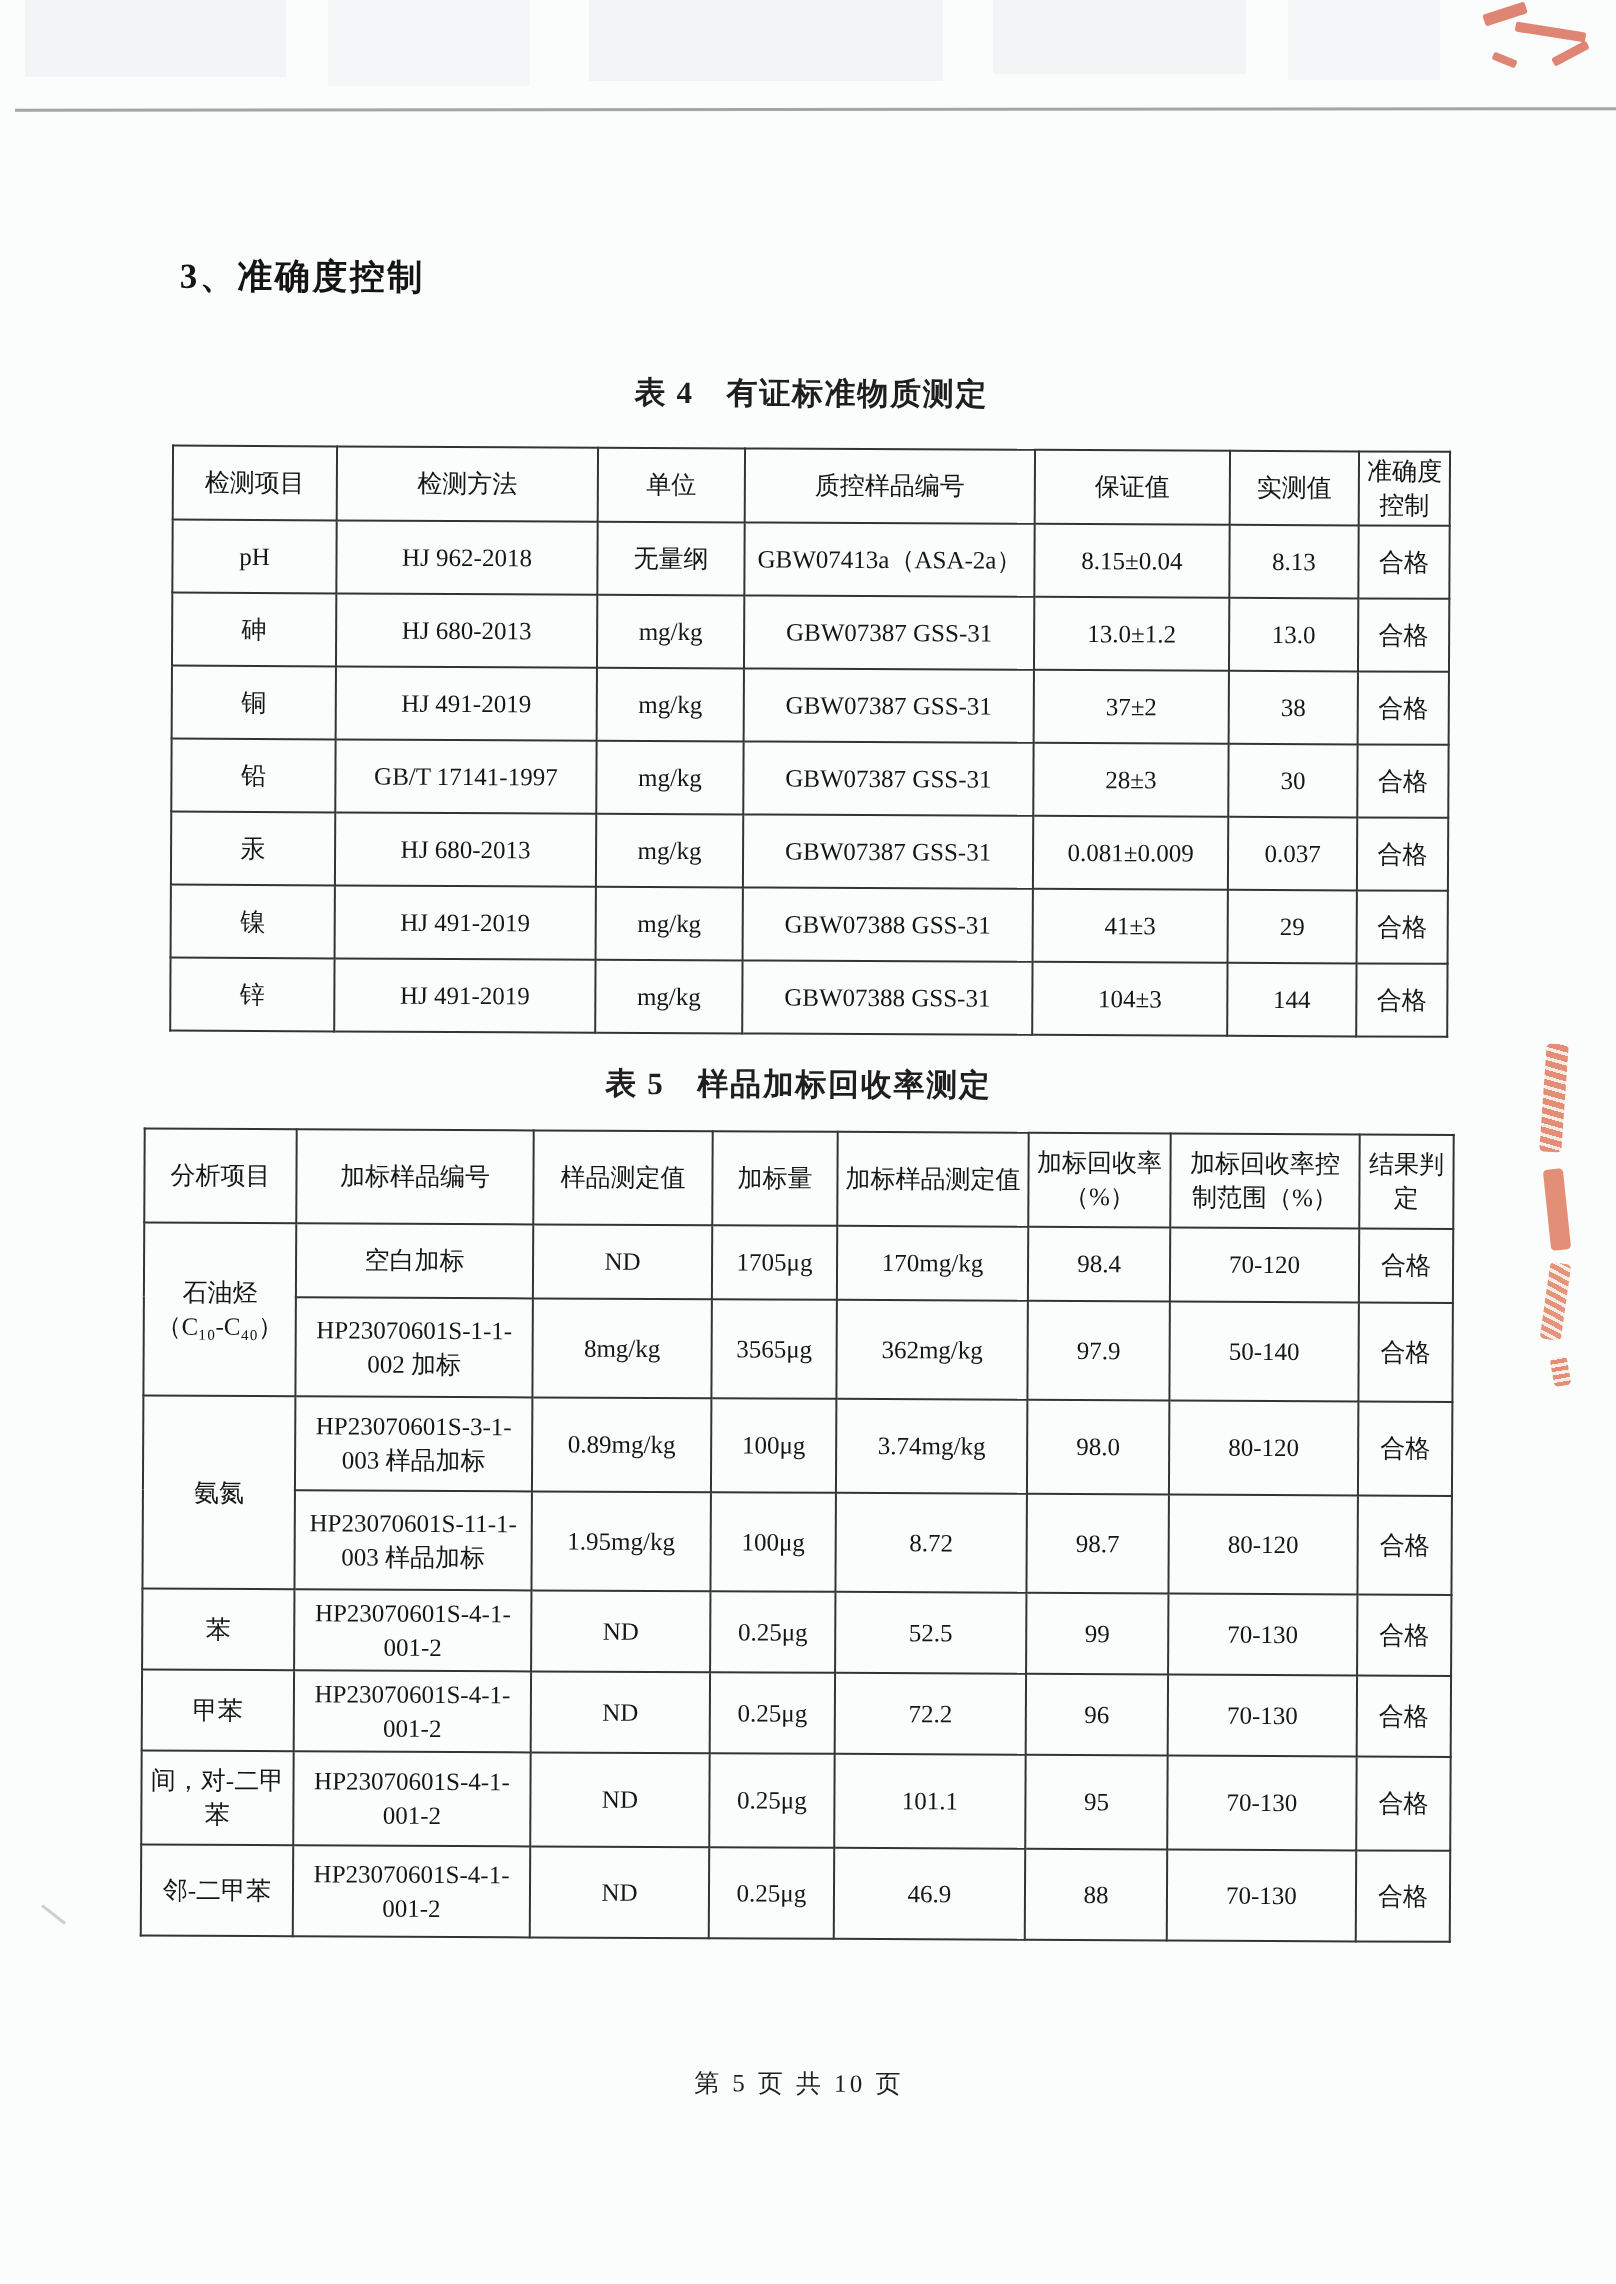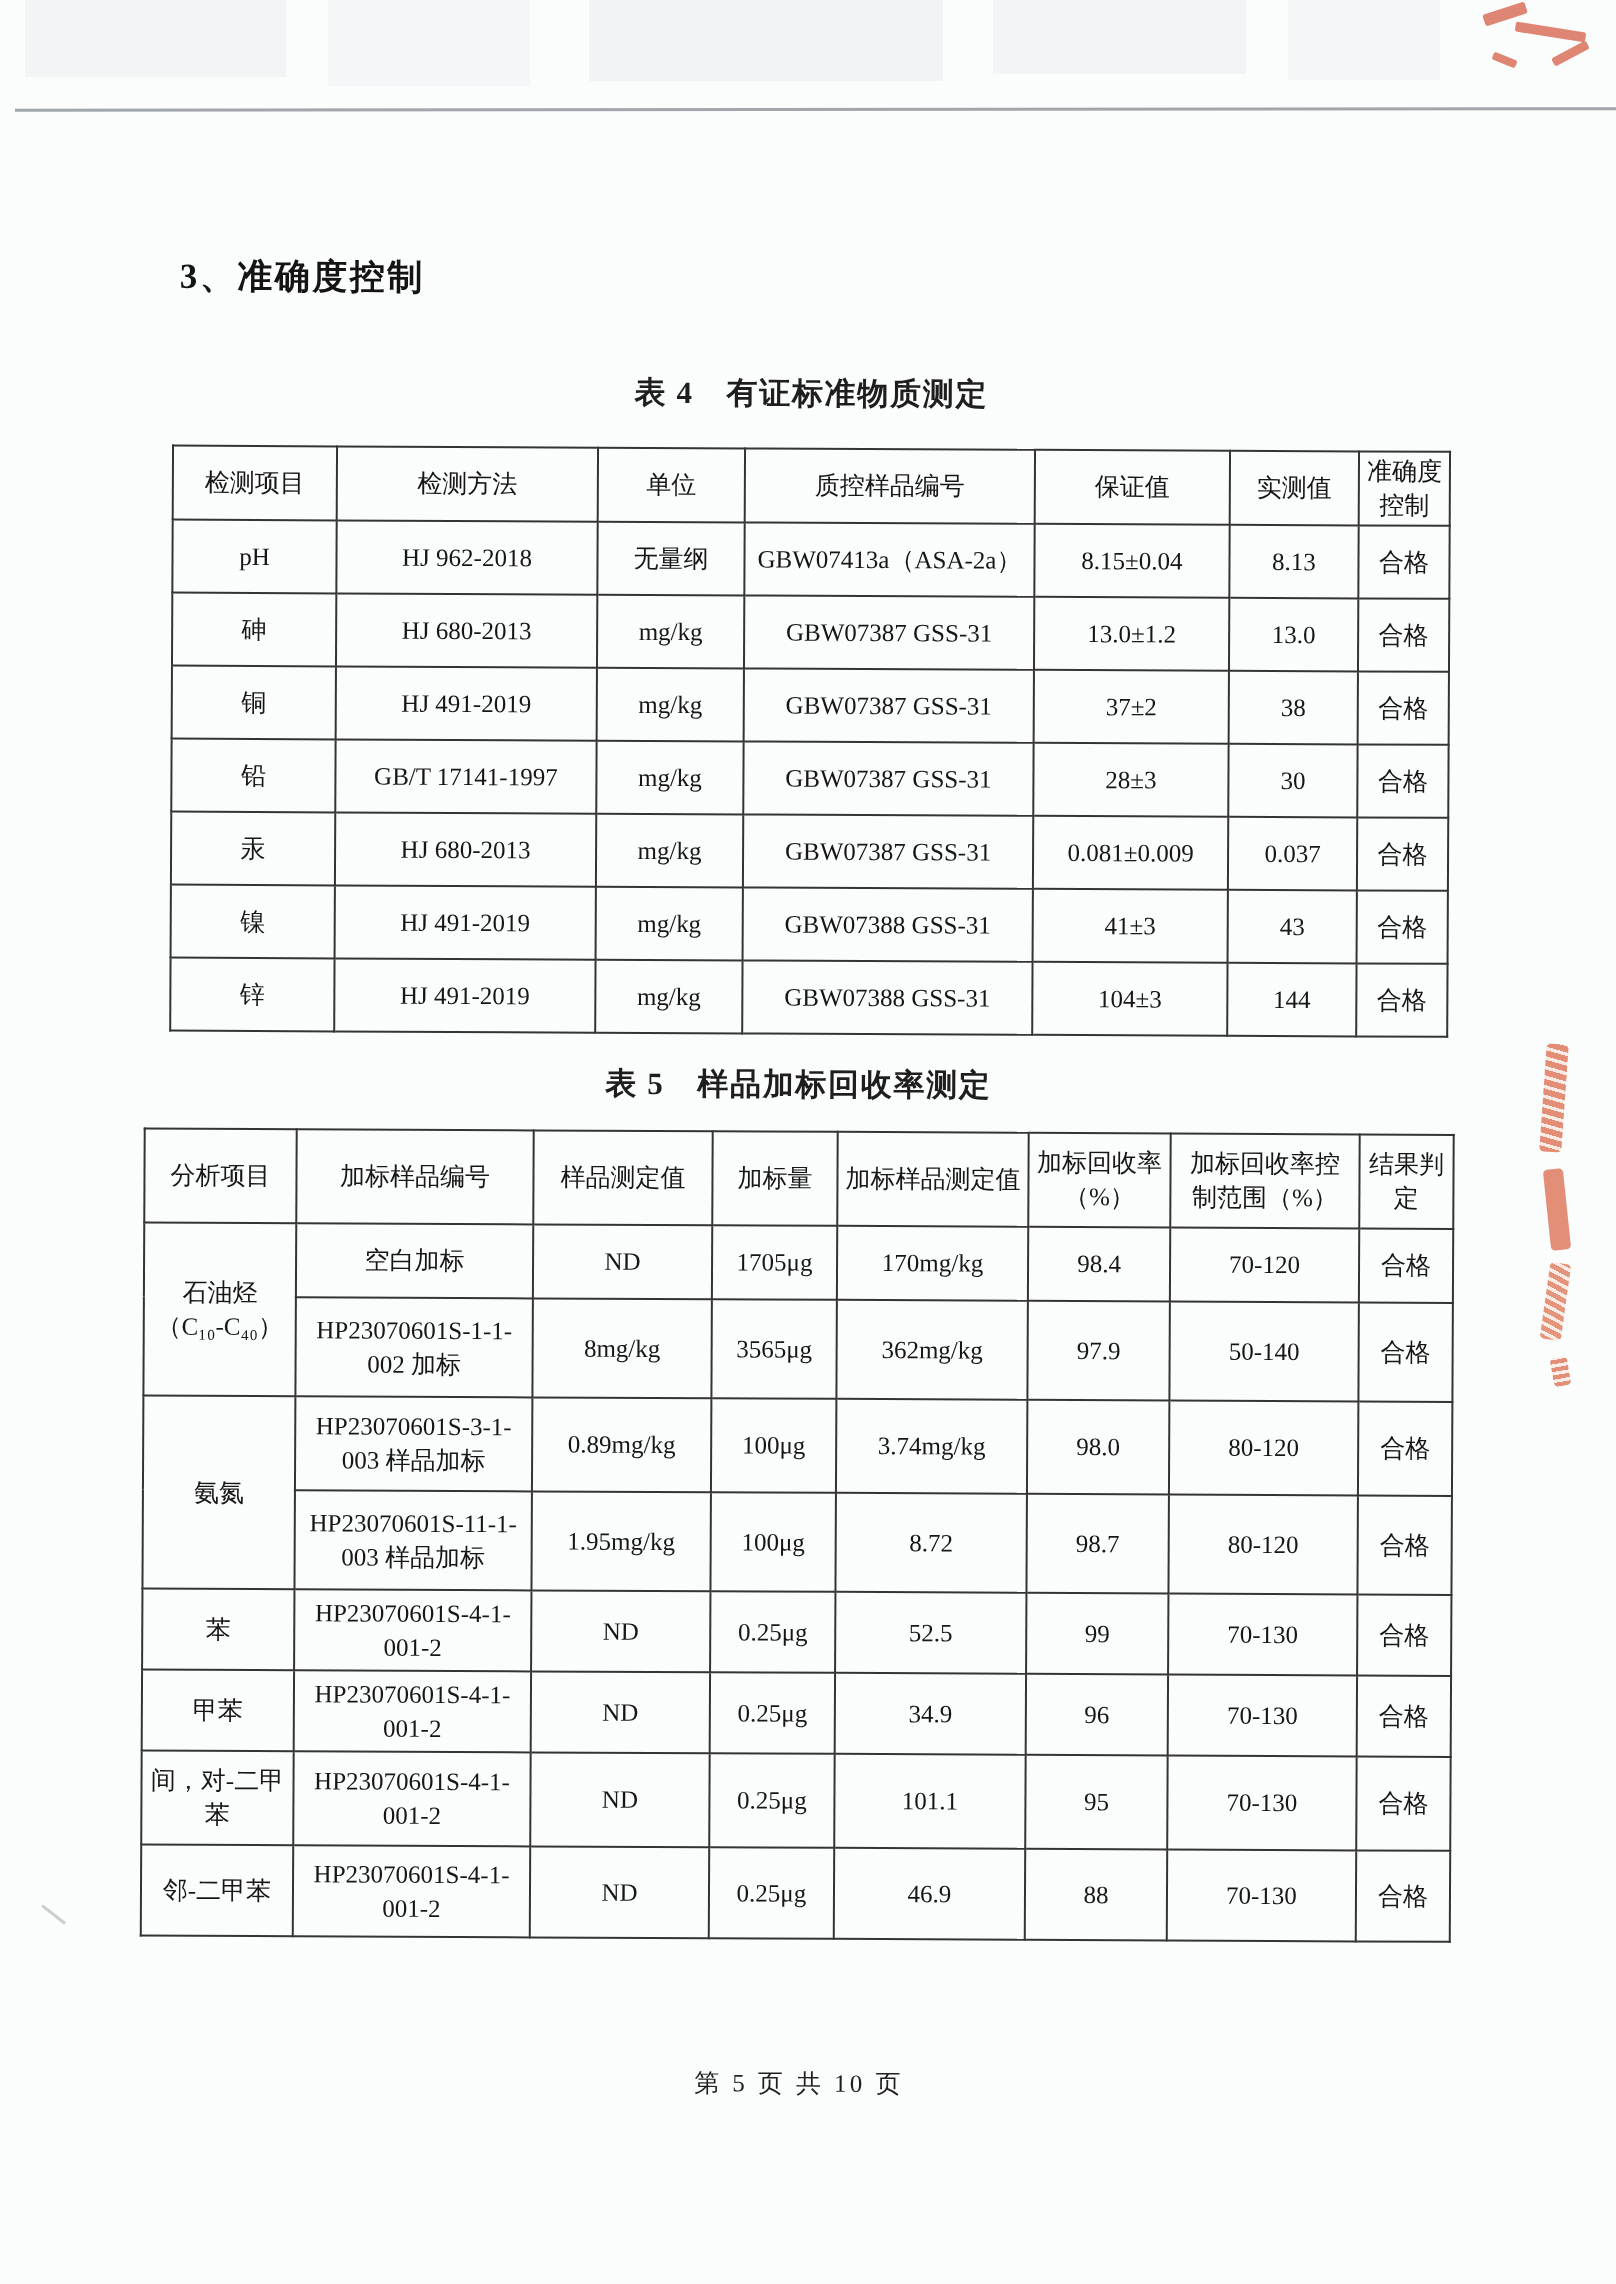--- a/index.html
+++ b/index.html
@@ -164,21 +164,21 @@
         <td>0.081±0.009</td>
         <td>0.037</td>
         <td>合格</td>
       </tr>
       <tr class="dr">
         <td>镍</td>
         <td>HJ 491-2019</td>
         <td>mg/kg</td>
         <td>GBW07388 GSS-31</td>
         <td>41±3</td>
-        <td>43</td>
+        <td>29</td>
         <td>合格</td>
       </tr>
       <tr class="dr">
         <td>锌</td>
         <td>HJ 491-2019</td>
         <td>mg/kg</td>
         <td>GBW07388 GSS-31</td>
         <td>104±3</td>
         <td>144</td>
         <td>合格</td>
@@ -256,21 +256,21 @@
         <td>52.5</td>
         <td>99</td>
         <td>70-130</td>
         <td>合格</td>
       </tr>
       <tr class="r6">
         <td>甲苯</td>
         <td>HP23070601S-4-1-001-2</td>
         <td>ND</td>
         <td>0.25μg</td>
-        <td>34.9</td>
+        <td>72.2</td>
         <td>96</td>
         <td>70-130</td>
         <td>合格</td>
       </tr>
       <tr class="r7">
         <td>间，对-二甲苯</td>
         <td>HP23070601S-4-1-001-2</td>
         <td>ND</td>
         <td>0.25μg</td>
         <td>101.1</td>

